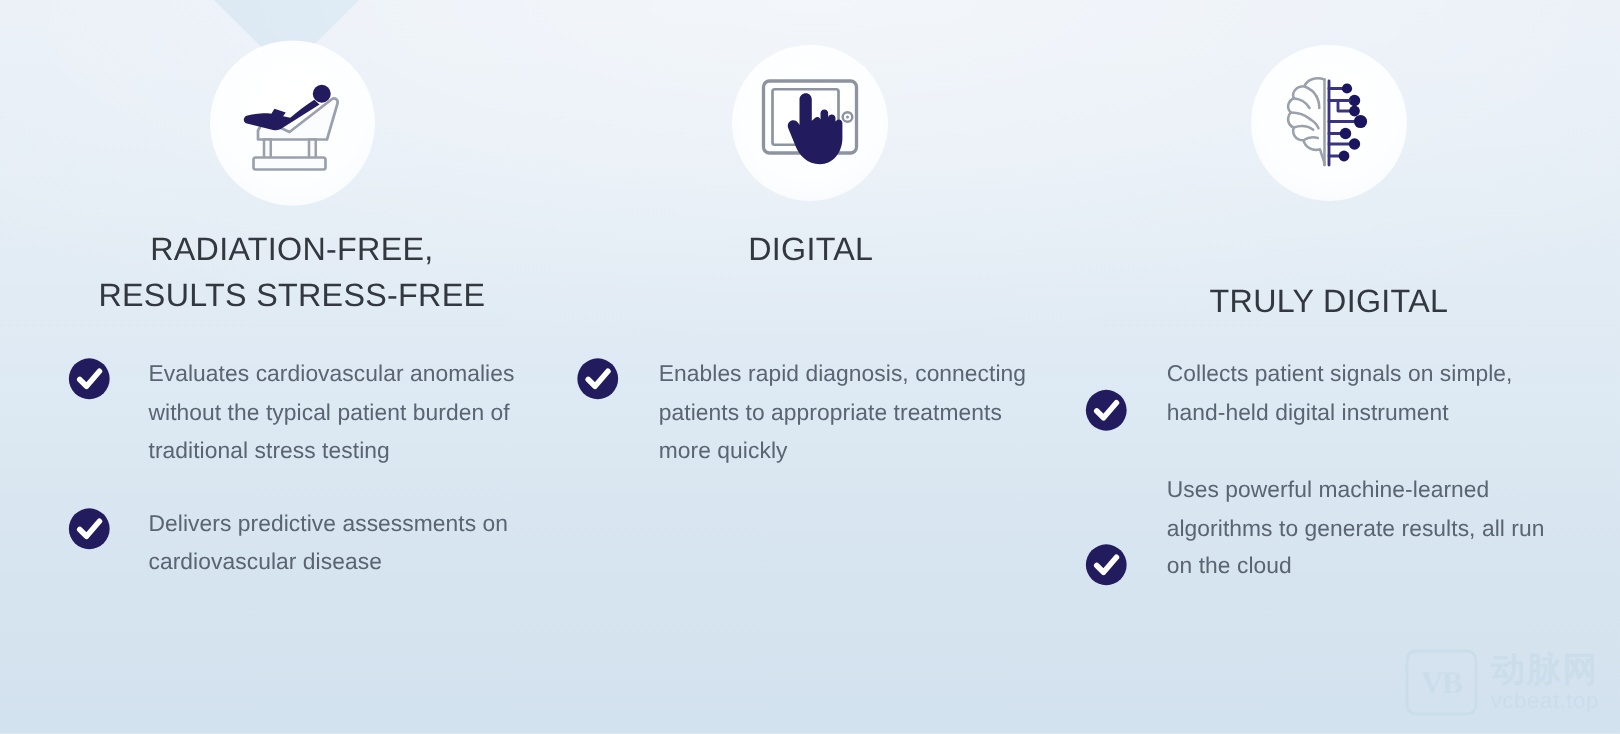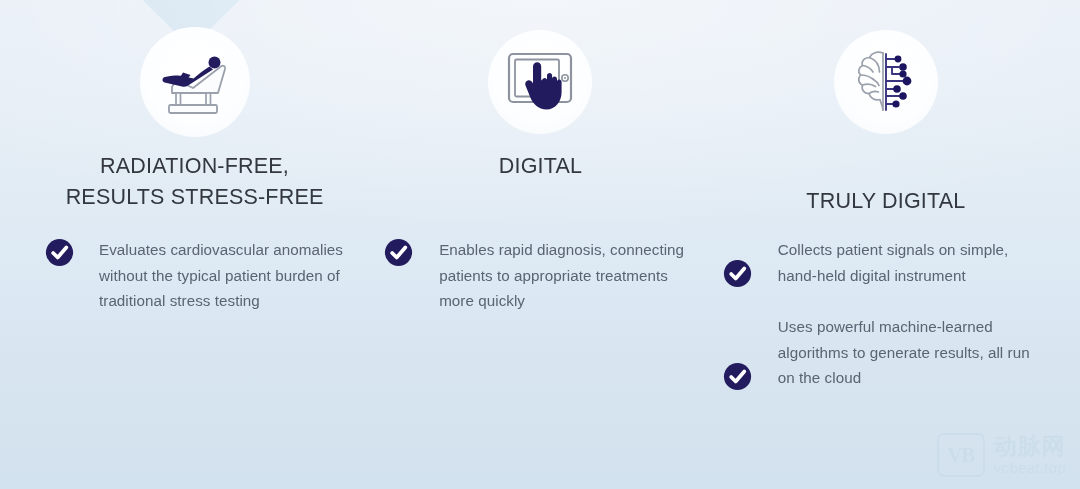--- a/index.html
+++ b/index.html
@@ -203,20 +203,27 @@
         <span class="hline">RESULTS STRESS-FREE</span>
       </div>
 
       <div class="bullets">
         <div class="bullet">
           <svg class="check" viewBox="0 0 32 32">
             <circle cx="16" cy="16" r="15" fill="#221c5e"></circle>
             <path d="M9 16.5 L14 21.5 L23.5 10.5" fill="none" stroke="#ffffff" stroke-width="4.1" stroke-linecap="round" stroke-linejoin="round"></path>
           </svg>
           <div class="bullet-text">Evaluates cardiovascular anomalies without the typical patient burden of traditional stress testing</div>
+        </div>
+        <div class="bullet">
+          <svg class="check" viewBox="0 0 32 32">
+            <circle cx="16" cy="16" r="15" fill="#221c5e"></circle>
+            <path d="M9 16.5 L14 21.5 L23.5 10.5" fill="none" stroke="#ffffff" stroke-width="4.1" stroke-linecap="round" stroke-linejoin="round"></path>
+          </svg>
+          <div class="bullet-text">Delivers predictive assessments on cardiovascular disease</div>
         </div>
       </div>
     </div>
 
     <div class="column col-2">
 
       <div class="icon-wrap">
         <div class="icon-circle">
           <svg width="74" height="66" viewBox="0 0 74 66">
 

